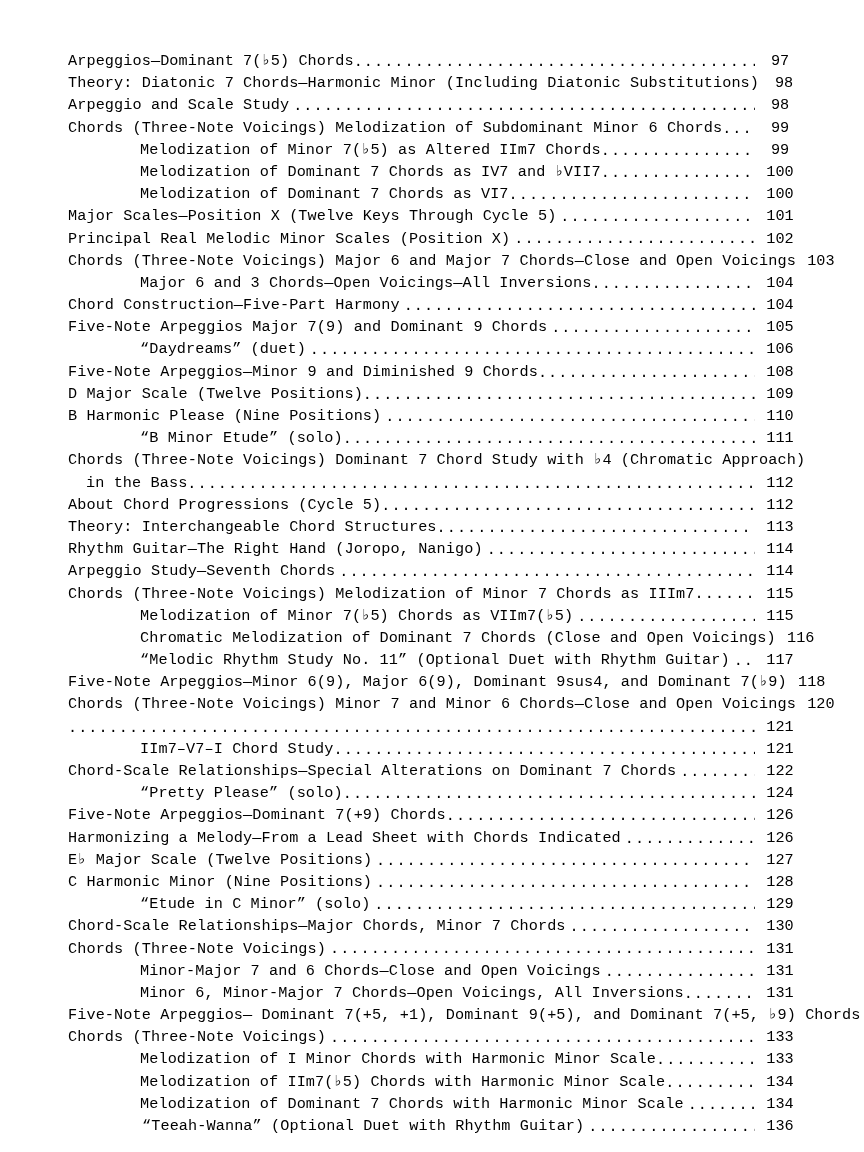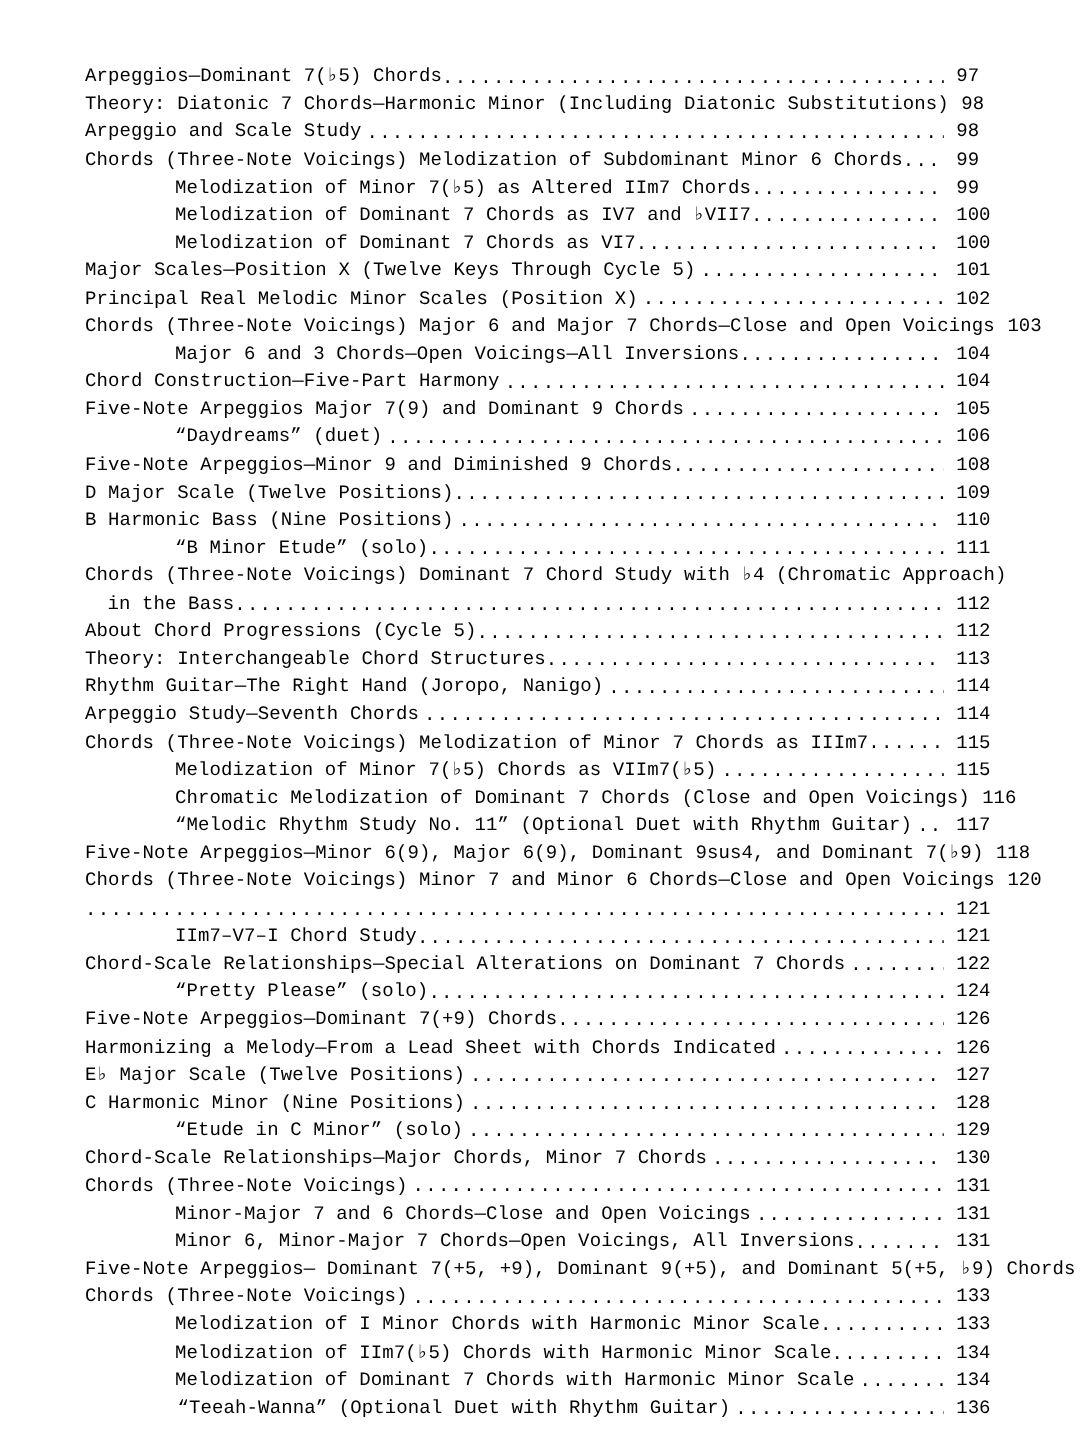--- a/index.html
+++ b/index.html
@@ -49,21 +49,21 @@
     font-size: 15.2px;
     letter-spacing: 1.05px;
     color: #000;
     white-space: nowrap;
   }
   .leader.nogap::before { left: 0; }
   .leader.gap::before { left: 4px; }
   .pageno {
     flex: 0 0 auto;
     width: 30px;
-    text-align: left;
+    text-align: center;
     font-size: 15.2px;
     margin-left: 8px;
   }
   .indent1 .title { padding-left: 72px; text-align: center; }
   .indent2 .title { padding-left: 74px; }
   .wrap .title { padding-left: 18px; }
   .noleader .leader::before { content: ""; }
 </style>
 </head>
 <body>
@@ -143,21 +143,21 @@
       <span class="title">Five-Note Arpeggios—Minor 9 and Diminished 9 Chords</span>
       <span class="leader nogap"></span>
       <span class="pageno">108</span>
     </div>
     <div class="toc-row">
       <span class="title">D Major Scale (Twelve Positions)</span>
       <span class="leader nogap"></span>
       <span class="pageno">109</span>
     </div>
     <div class="toc-row">
-      <span class="title">B Harmonic Bass (Nine Positions)</span>
+      <span class="title">B Harmonic Please (Nine Positions)</span>
       <span class="leader gap"></span>
       <span class="pageno">110</span>
     </div>
     <div class="toc-row indent1">
       <span class="title">“B Minor Etude” (solo)</span>
       <span class="leader nogap"></span>
       <span class="pageno">111</span>
     </div>
     <div class="toc-row noleader">
       <span class="title">Chords (Three-Note Voicings) Dominant 7 Chord Study with ♭4 (Chromatic Approach)</span>
@@ -277,21 +277,21 @@
       <span class="title">Minor-Major 7 and 6 Chords—Close and Open Voicings</span>
       <span class="leader gap"></span>
       <span class="pageno">131</span>
     </div>
     <div class="toc-row indent1">
       <span class="title">Minor 6, Minor-Major 7 Chords—Open Voicings, All Inversions</span>
       <span class="leader nogap"></span>
       <span class="pageno">131</span>
     </div>
     <div class="toc-row">
-      <span class="title">Five-Note Arpeggios— Dominant 7(+5, +9), Dominant 9(+5), and Dominant 5(+5, ♭9) Chords</span>
+      <span class="title">Five-Note Arpeggios— Dominant 7(+5, +1), Dominant 9(+5), and Dominant 7(+5, ♭9) Chords</span>
       <span class="leader nogap"></span>
       <span class="pageno">132</span>
     </div>
     <div class="toc-row">
       <span class="title">Chords (Three-Note Voicings)</span>
       <span class="leader gap"></span>
       <span class="pageno">133</span>
     </div>
     <div class="toc-row indent1">
       <span class="title">Melodization of I Minor Chords with Harmonic Minor Scale</span>

